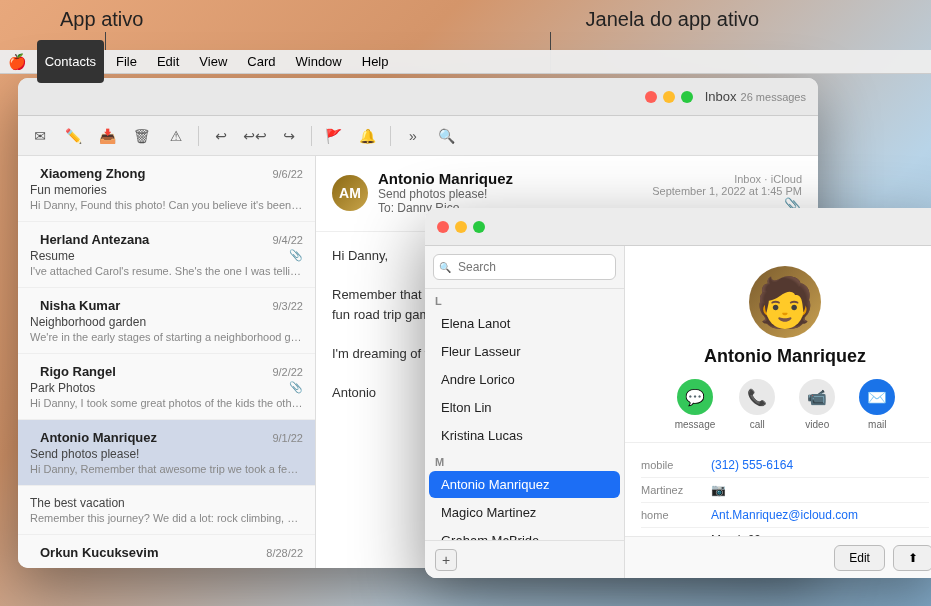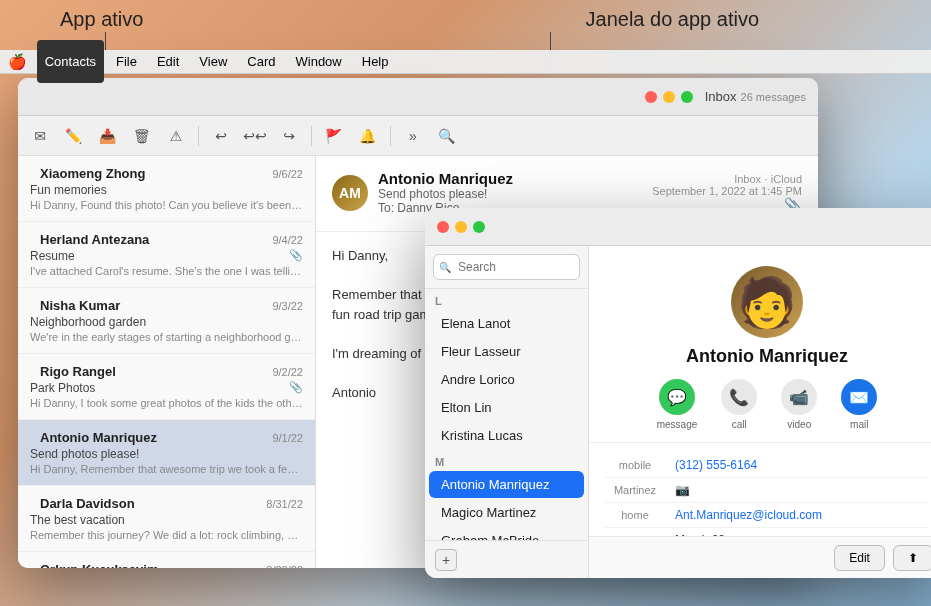--- a/index.html
+++ b/index.html
@@ -259,21 +259,21 @@
       position: absolute;
       top: 0; left: 0; right: 0;
       height: 38px;
       background: #ececec;
       display: flex;
       align-items: center;
       padding: 0 12px;
       border-bottom: 1px solid #d0d0d0;
     }
     .contacts-list-panel {
-      width: 164px;
+      width: 200px;
       background: #f5f5f5;
       border-right: 1px solid #ddd;
       margin-top: 38px;
       display: flex;
       flex-direction: column;
       overflow: hidden;
     }
     .contacts-search {
       padding: 8px;
       border-bottom: 1px solid #e0e0e0;
@@ -413,21 +413,21 @@
     }
     .contact-field-row {
       display: flex;
       padding: 5px 0;
       border-bottom: 1px solid #f0f0f0;
       font-size: 12px;
     }
     .field-label {
       width: 70px;
       color: #888;
-      text-align: center;
+      text-align: left;
       padding-right: 10px;
       flex-shrink: 0;
       font-size: 11px;
       padding-top: 1px;
     }
     .field-value {
       color: #1a6ef5;
       font-size: 12px;
     }
     .field-value.plain { color: #333; }
@@ -536,24 +536,20 @@
       </div>
       <div class="mail-item selected">
         <div class="mail-item-header">
           <span class="mail-item-sender">Antonio Manriquez</span>
           <span class="mail-item-date">9/1/22</span>
         </div>
         <div class="mail-item-subject">Send photos please!</div>
         <div class="mail-item-preview">Hi Danny, Remember that awesome trip we took a few years ago? I found this picture, and thought about all your fun r...</div>
       </div>
       <div class="mail-item">
-        <div class="mail-item-header">
-          <span class="mail-item-sender">Darla Davidson</span>
-          <span class="mail-item-date">8/31/22</span>
-        </div>
         <div class="mail-item-subject">The best vacation</div>
         <div class="mail-item-preview">Remember this journey? We did a lot: rock climbing, cycling, hiking, and more. This vacation was amazing. An...</div>
       </div>
       <div class="mail-item">
         <div class="mail-item-header">
           <span class="mail-item-sender">Orkun Kucuksevim</span>
           <span class="mail-item-date">8/28/22</span>
         </div>
 
         <div class="mail-item-preview"></div>

